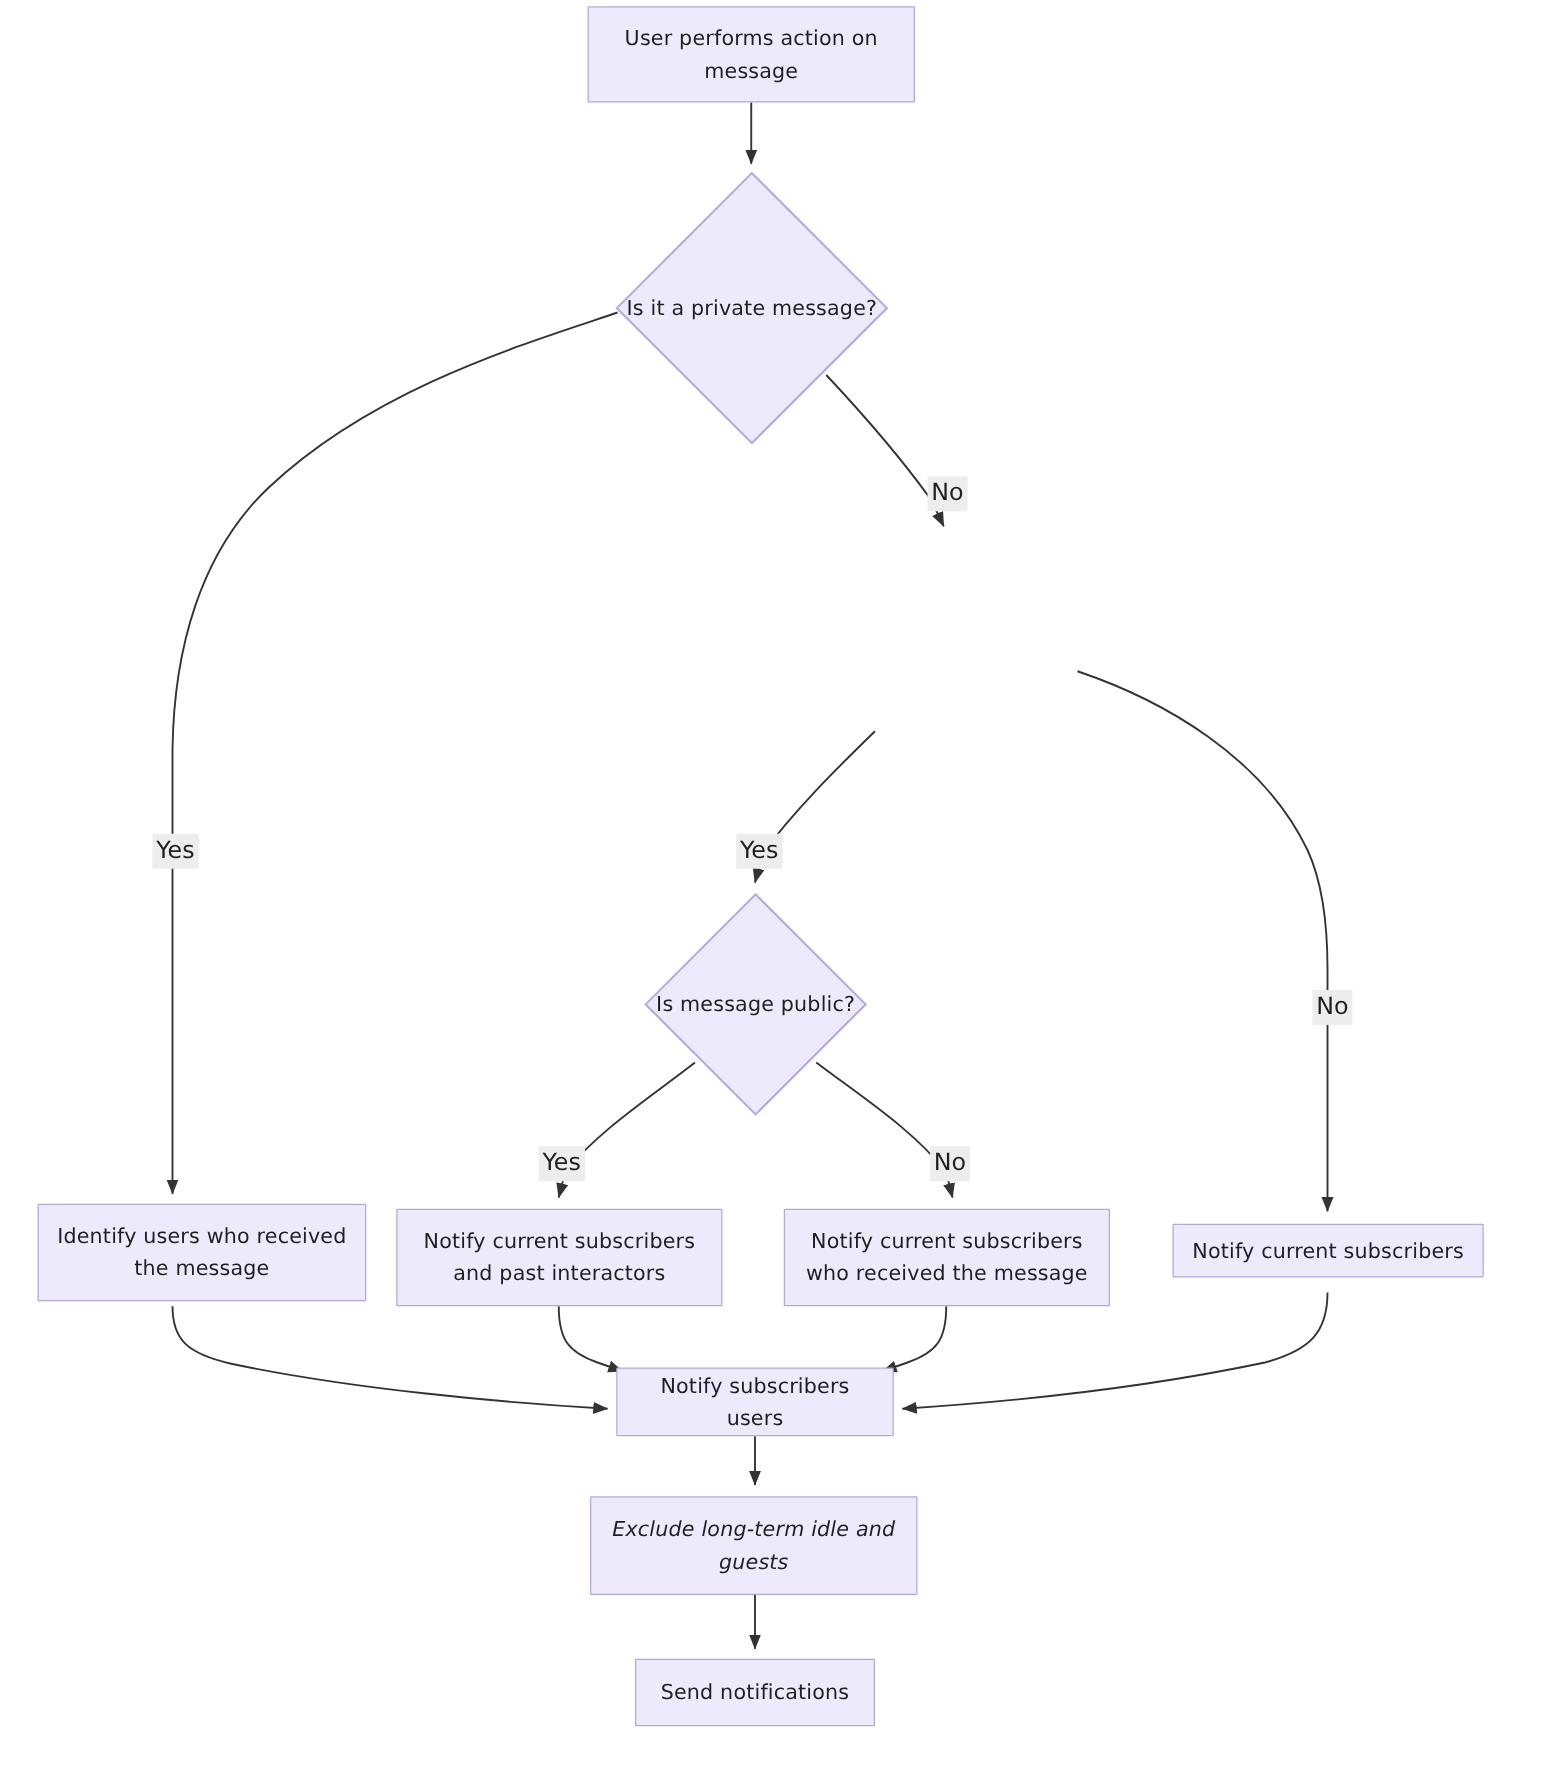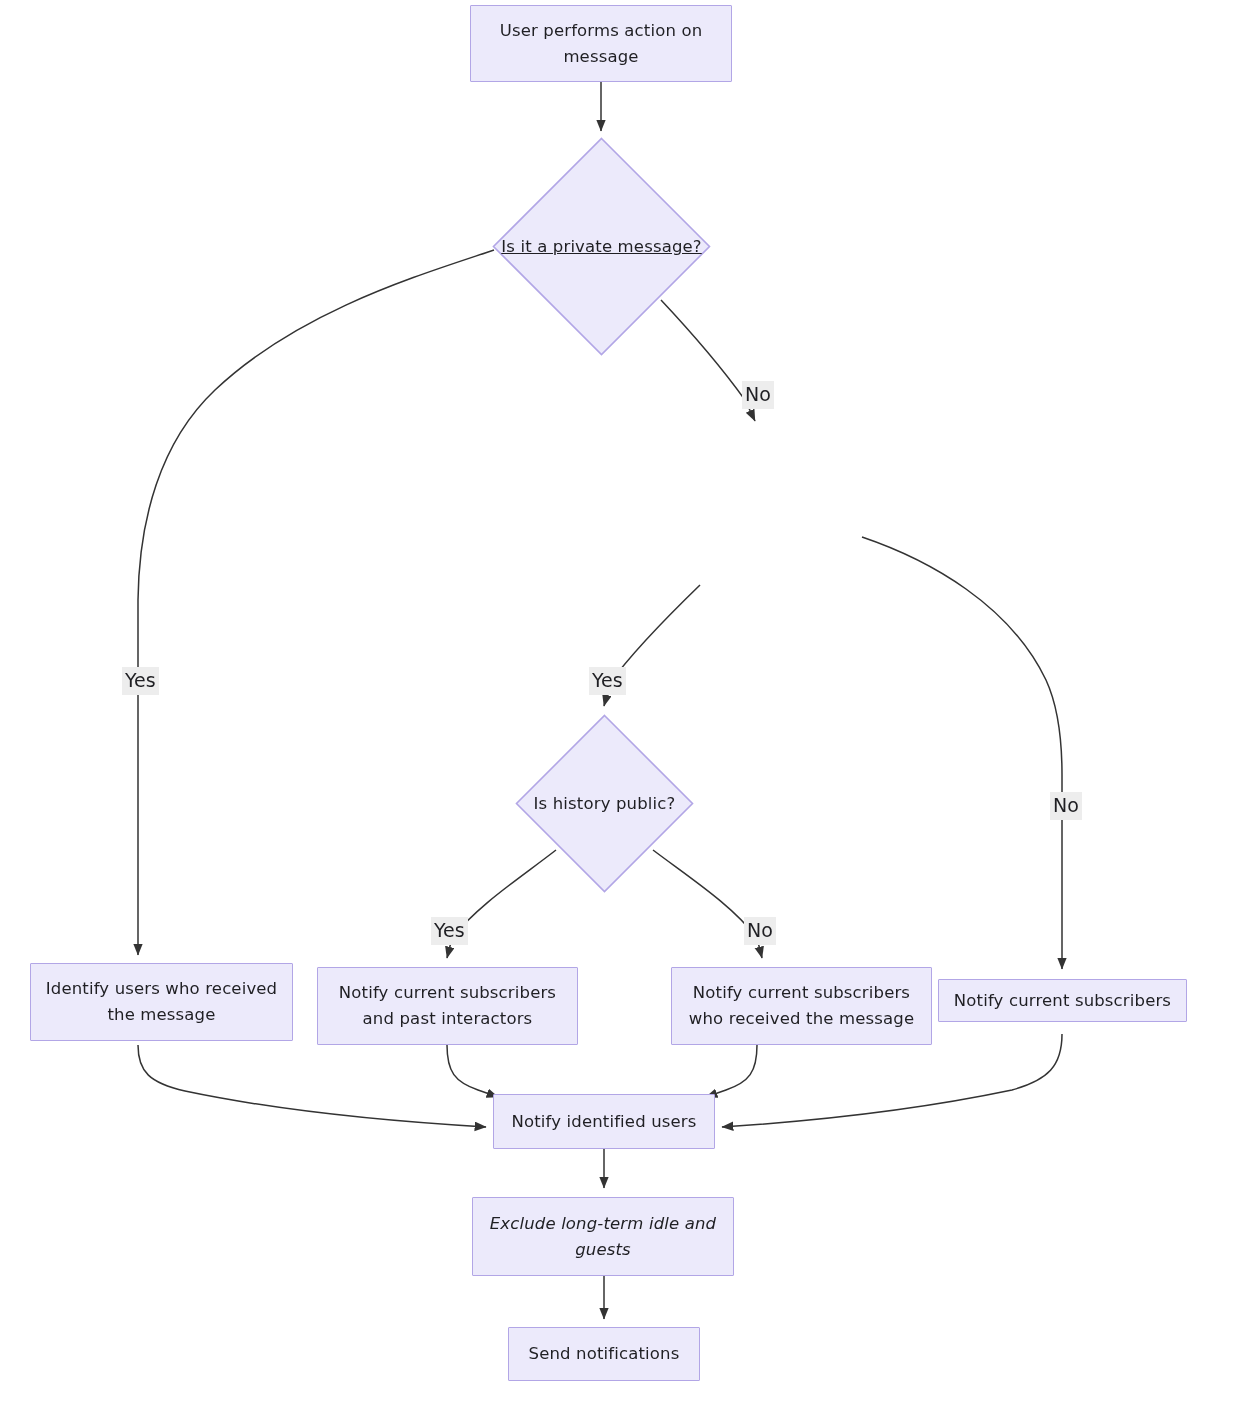--- a/index.html
+++ b/index.html
@@ -112,53 +112,53 @@
       <path d="M604,1149 L604,1188" marker-end="url(#arrowhead)"></path>
 
       <path d="M604,1276 L604,1319" marker-end="url(#arrowhead)"></path>
     </g>
   </svg>
 
   <div class="node process" style="left:470px; top:5px; width:262px; height:77px;">
     <span>User performs action on message</span>
   </div>
 
-  <div class="node decision" style="left:492px; top:137px; width:219px; height:219px;text-decoration:underline;">
+  <div class="node decision" style="left:492px; top:137px; width:219px; height:219px;">
     <svg class="dia-shape" viewBox="0 0 219 219" preserveAspectRatio="none">
       <polygon points="109.5,1.5 217.5,109.5 109.5,217.5 1.5,109.5" fill="#ECEAFB" stroke="#B2A6E6" stroke-width="1.6"></polygon>
     </svg>
     <span class="dia-label">Is it a private message?</span>
   </div>
 
 
   <div class="node decision" style="left:515px; top:714px; width:179px; height:179px;">
     <svg class="dia-shape" viewBox="0 0 179 179" preserveAspectRatio="none">
       <polygon points="89.5,1.5 177.5,89.5 89.5,177.5 1.5,89.5" fill="#ECEAFB" stroke="#B2A6E6" stroke-width="1.6"></polygon>
     </svg>
-    <span class="dia-label">Is history public?</span>
+    <span class="dia-label">Is message public?</span>
   </div>
 
   <div class="node process" style="left:6px; top:963px; width:263px; height:78px;margin-left:24px;">
     <span>Identify users who received the message</span>
   </div>
 
   <div class="node process" style="left:317px; top:967px; width:261px; height:78px;">
     <span>Notify current subscribers and past interactors</span>
   </div>
 
-  <div class="node process" style="left:627px; top:967px; width:261px; height:78px;margin-left:44px;">
+  <div class="node process" style="left:627px; top:967px; width:261px; height:78px;">
     <span>Notify current subscribers who received the message</span>
   </div>
 
   <div class="node process" style="left:938px; top:979px; width:249px; height:43px;">
     <span>Notify current subscribers</span>
   </div>
 
   <div class="node process" style="left:493px; top:1094px; width:222px; height:55px;">
-    <span>Notify identified users</span>
+    <span>Notify subscribers users</span>
   </div>
 
   <div class="node process" style="left:472px; top:1197px; width:262px; height:79px;font-style:italic;">
     <span>Exclude long-term idle and guests</span>
   </div>
 
   <div class="node process" style="left:508px; top:1327px; width:192px; height:54px;">
     <span>Send notifications</span>
   </div>
 

